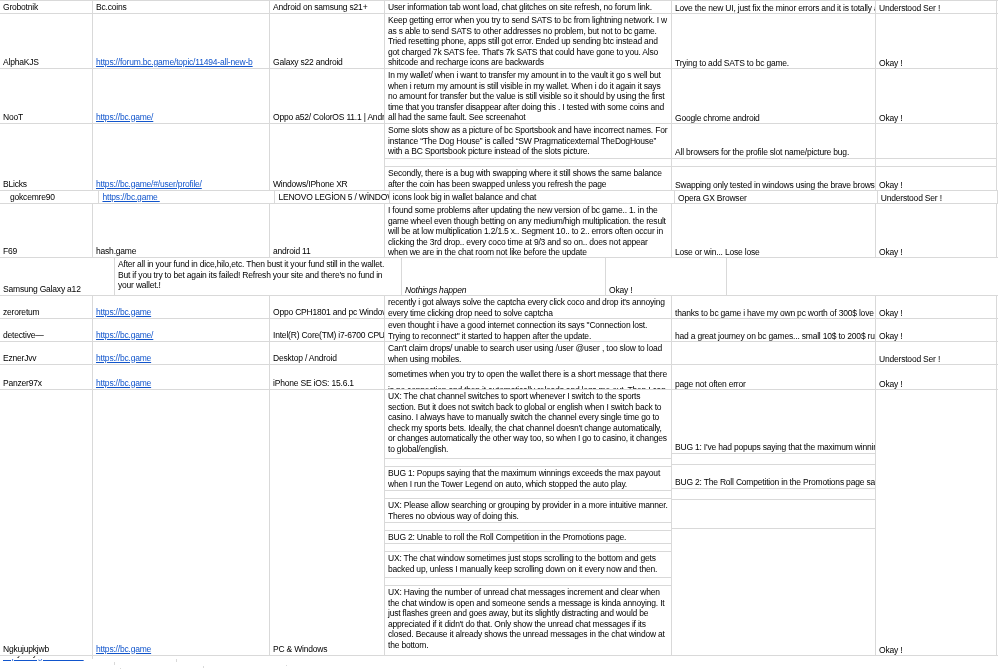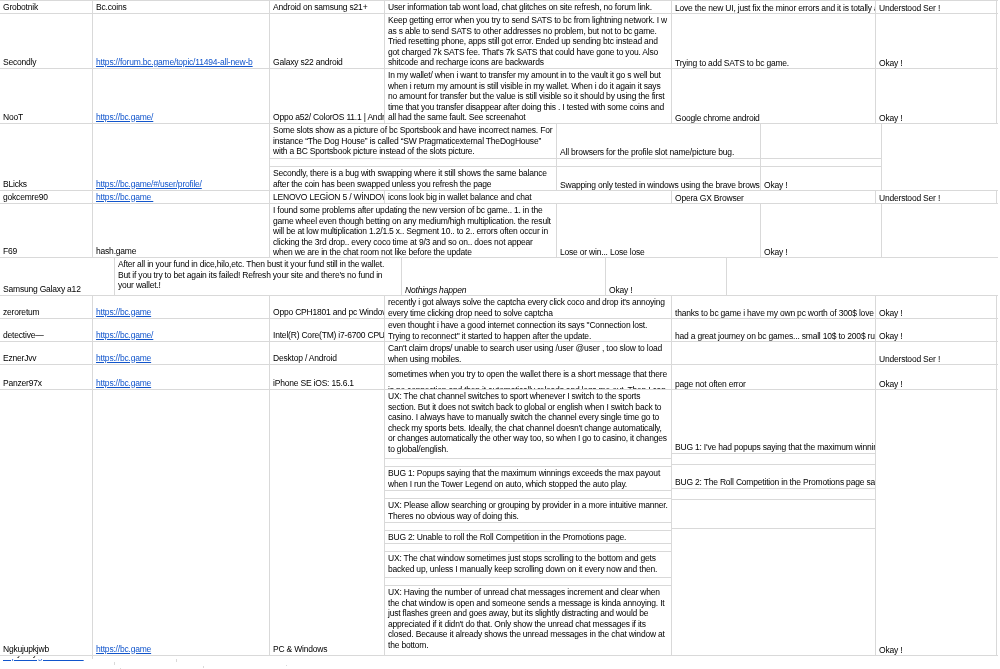--- a/index.html
+++ b/index.html
@@ -63,21 +63,21 @@
       </div>
       <div class="cell stack c-notes">
         <div class="sub" style="height: 13px;">Love the new UI, just fix the minor errors and it is totally aw</div>
       </div>
       <div class="cell stack c-status">
         <div class="sub" style="height: 13px;">Understood Ser !</div>
       </div>
     </div>
     <div class="row" style="height: 55px;">
       <div class="cell c-user">
-        <span>Secondly</span>
+        <span>AlphaKJS</span>
       </div>
       <div class="cell c-site">
         <span class="link">https://forum.bc.game/topic/11494-all-new-b</span>
       </div>
       <div class="cell c-device">
         <span>Galaxy s22 android</span>
       </div>
       <div class="cell stack c-report">
         <div class="sub wrap" style="height: 55px;">Keep getting error when you try to send SATS to bc from lightning network. I w as s able to send SATS to other addresses no problem, but not to bc game. Tried resetting phone, apps still got error. Ended up sending btc instead and got charged 7k SATS fee. That's 7k SATS that could have gone to you. Also shitcode and recharge icons are backwards</div>
       </div>
@@ -107,38 +107,41 @@
       <div class="cell stack c-status">
         <div class="sub" style="height: 55px;">Okay !</div>
       </div>
     </div>
     <div class="row" style="height: 67px;">
       <div class="cell c-user">
         <span>BLicks</span>
       </div>
       <div class="cell c-site">
         <span class="link">https://bc.game/#/user/profile/</span>
+      </div>
+      <div class="cell c-device">
+        <span>Windows/IPhone XR</span>
       </div>
       <div class="cell stack c-report">
         <div class="sub wrap sb" style="height: 35px;">Some slots show as a picture of bc Sportsbook and have incorrect names. For instance “The Dog House” is called “SW Pragmaticexternal TheDogHouse” with a BC Sportsbook picture instead of the slots picture.</div>
         <div class="sub wrap sb" style="height: 8px;"></div>
         <div class="sub wrap" style="height: 24px;">Secondly, there is a bug with swapping where it still shows the same balance after the coin has been swapped unless you refresh the page</div>
       </div>
       <div class="cell stack c-notes">
         <div class="sub sb" style="height: 35px;">All browsers for the profile slot name/picture bug.</div>
         <div class="sub sb" style="height: 8px;"></div>
         <div class="sub" style="height: 24px;">Swapping only tested in windows using the brave browser</div>
       </div>
       <div class="cell stack c-status">
         <div class="sub sb" style="height: 35px;"></div>
         <div class="sub sb" style="height: 8px;"></div>
         <div class="sub" style="height: 24px;">Okay !</div>
       </div>
     </div>
-    <div class="row" style="height: 13px;">
+    <div class="row" style="height: 13px; padding-left: 7px;">
       <div class="cell c-user">
         <span>gokcemre90</span>
       </div>
       <div class="cell c-site">
         <span class="link">https://bc.game </span>
       </div>
       <div class="cell c-device">
         <span>LENOVO LEGİON 5 / WİNDOWS</span>
       </div>
       <div class="cell stack c-report">
@@ -150,20 +153,23 @@
       <div class="cell stack c-status">
         <div class="sub" style="height: 13px;">Understood Ser !</div>
       </div>
     </div>
     <div class="row" style="height: 54px;">
       <div class="cell c-user">
         <span>F69</span>
       </div>
       <div class="cell c-site">
         <span>hash.game</span>
+      </div>
+      <div class="cell c-device">
+        <span>android 11</span>
       </div>
       <div class="cell stack c-report">
         <div class="sub wrap" style="height: 54px;">I found some problems after updating the new version of bc game.. 1. in the game wheel even though betting on any medium/high multiplication. the result will be at low multiplication 1.2/1.5 x.. Segment 10.. to 2.. errors often occur in clicking the 3rd drop.. every coco time at 9/3 and so on.. does not appear when we are in the chat room not like before the update</div>
       </div>
       <div class="cell stack c-notes">
         <div class="sub" style="height: 54px;">Lose or win... Lose lose</div>
       </div>
       <div class="cell stack c-status">
         <div class="sub" style="height: 54px;">Okay !</div>
       </div>

